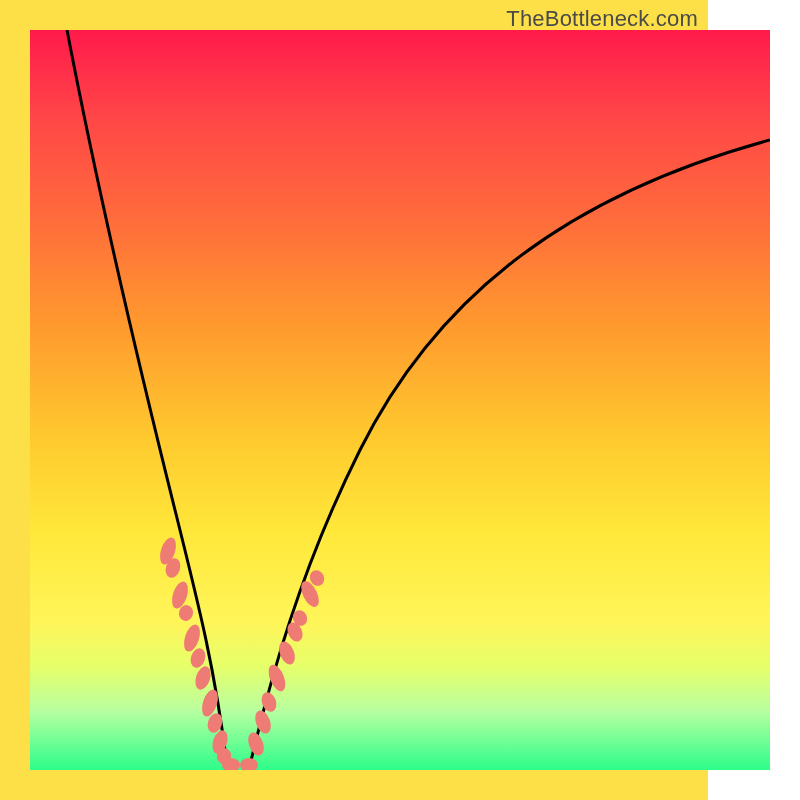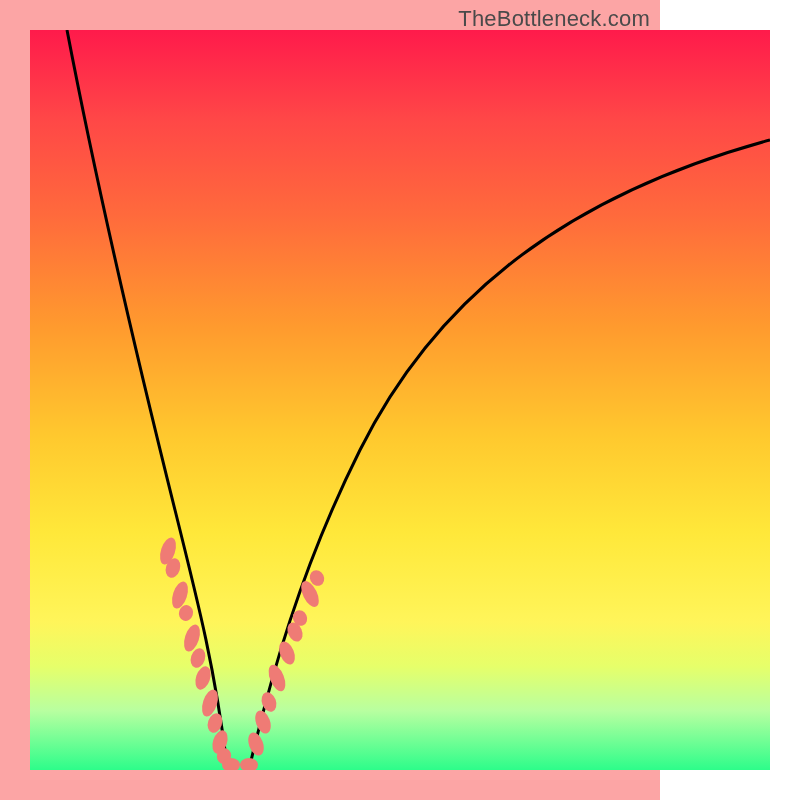--- a/index.html
+++ b/index.html
@@ -7,21 +7,22 @@
     padding: 0;
     width: 800px;
     height: 800px;
     overflow: hidden;
     font-family: Arial, Helvetica, sans-serif;
   }
   .frame {
     position: relative;
     width: 660px;
     height: 800px;
-    background: #fca5a5;
+    background: #fde047;
+    padding-left: 48px;
   }
   .plot-area {
     position: absolute;
     left: 30px;
     top: 30px;
     width: 740px;
     height: 740px;
     background: linear-gradient(
       to bottom,
       #ff1a4b 0%,

